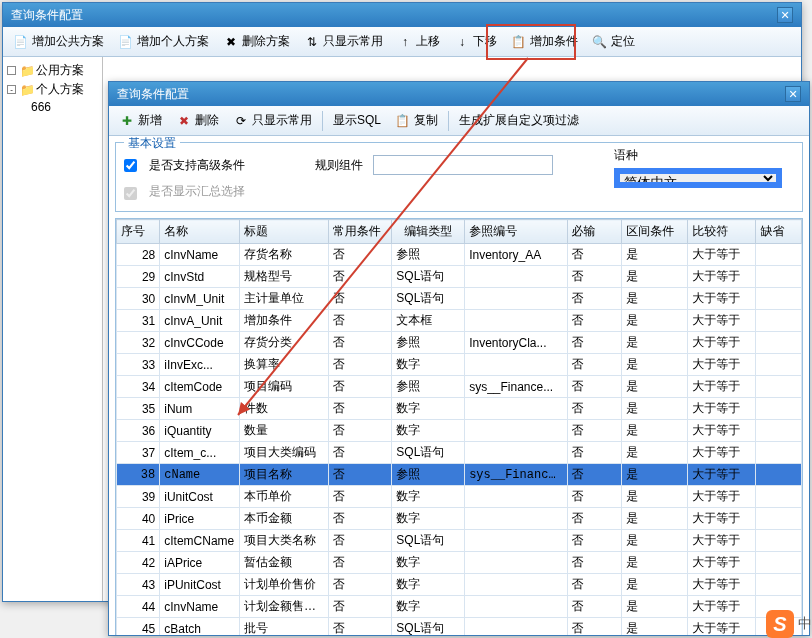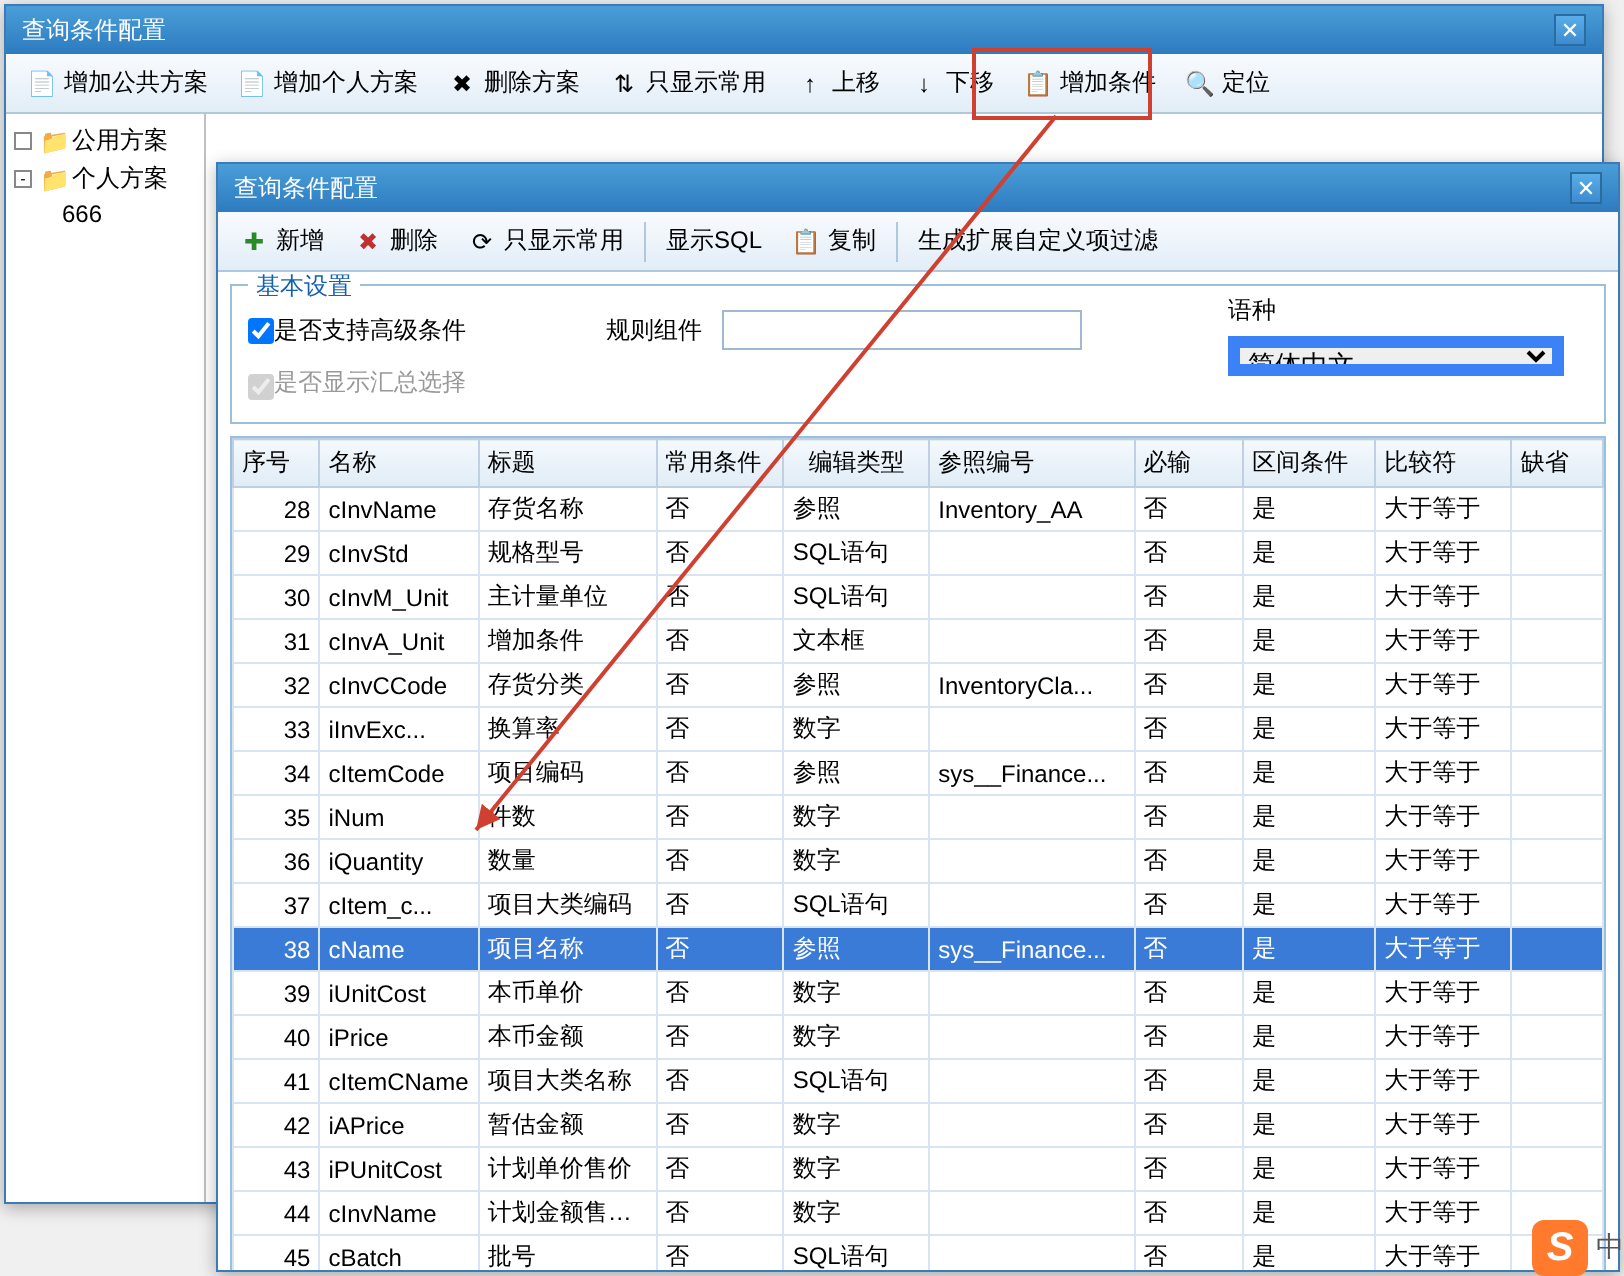--- a/index.html
+++ b/index.html
@@ -26,33 +26,33 @@
 .right-area { flex: 1; position: relative; background: #fff; }
 .partial-tabs { position: absolute; right: 0; top: 26px; display: flex; gap: 60px; padding-right: 10px; }
 .partial-tab { font-size: 12px; color: #333; }
 
 .designer-window { left: 108px; top: 81px; width: 702px; height: 555px; }
 .designer-body { height: calc(100% - 54px); overflow: hidden; }
 
 .settings-group { border: 1px solid #9ac0e0; margin: 6px; padding: 4px 8px 8px; position: relative; }
 .settings-legend { position: absolute; top: -8px; left: 8px; background: #fff; padding: 0 4px; color: #1560b0; font-size: 12px; }
 .settings-row { display: flex; align-items: center; gap: 10px; margin-top: 8px; }
-.checkbox-wrap { display: flex; align-items: center; gap: 0; }
+.checkbox-wrap { display: flex; align-items: center; gap: 12px; }
 .checkbox-wrap input { width: 13px; height: 13px; }
 .checkbox-wrap.disabled { color: #999; align-items: flex-end; }
 .rule-label { margin-left: 60px; }
 .rule-input { width: 180px; height: 20px; border: 1px solid #a0b8d0; padding: 1px 3px; }
 .lang-block { position: absolute; right: 20px; top: 4px; }
 .lang-select { width: 168px; height: 20px; border: 6px solid #3b82f6; margin-top: 4px; }
 
 .grid-wrap { margin: 0 6px; border: 1px solid #9ac0e0; height: 420px; overflow: auto; }
 .grid { width: 100%; border-collapse: collapse; table-layout: fixed; }
 .grid th { background: linear-gradient(#f4f9fd, #e0ecf6); border: 1px solid #c0d0e0; padding: 3px 4px; text-align: left; font-weight: normal; height: 22px; white-space: nowrap; overflow: hidden; }
 .grid td { border: 1px solid #d8e4f0; padding: 2px 4px; height: 18px; white-space: nowrap; overflow: hidden; text-overflow: ellipsis; }
-.grid tr.selected td { background: #3a7bd8; color: #ffffff; }
+.grid tr.selected td { background: #3a7bd8; color: #000000; font-family: Liberation Mono, monospace; }
 .seq-col { text-align: right; width: 38px; }
 
 .highlight-box { position: absolute; border: 2px solid #d04030; pointer-events: none; z-index: 100; }
 .arrow-line { position: absolute; z-index: 99; pointer-events: none; }
 
 .corner-badge { position: absolute; right: 0; bottom: 0; display: flex; align-items: center; gap: 4px; z-index: 200; }
 .badge-s { width: 28px; height: 28px; background: #ff7a2d; border-radius: 6px; color: #fff; font-weight: bold; font-size: 20px; display: flex; align-items: center; justify-content: center; font-style: italic; }
 .badge-text { color: #555; font-size: 14px; }
 </style>
 </head>

